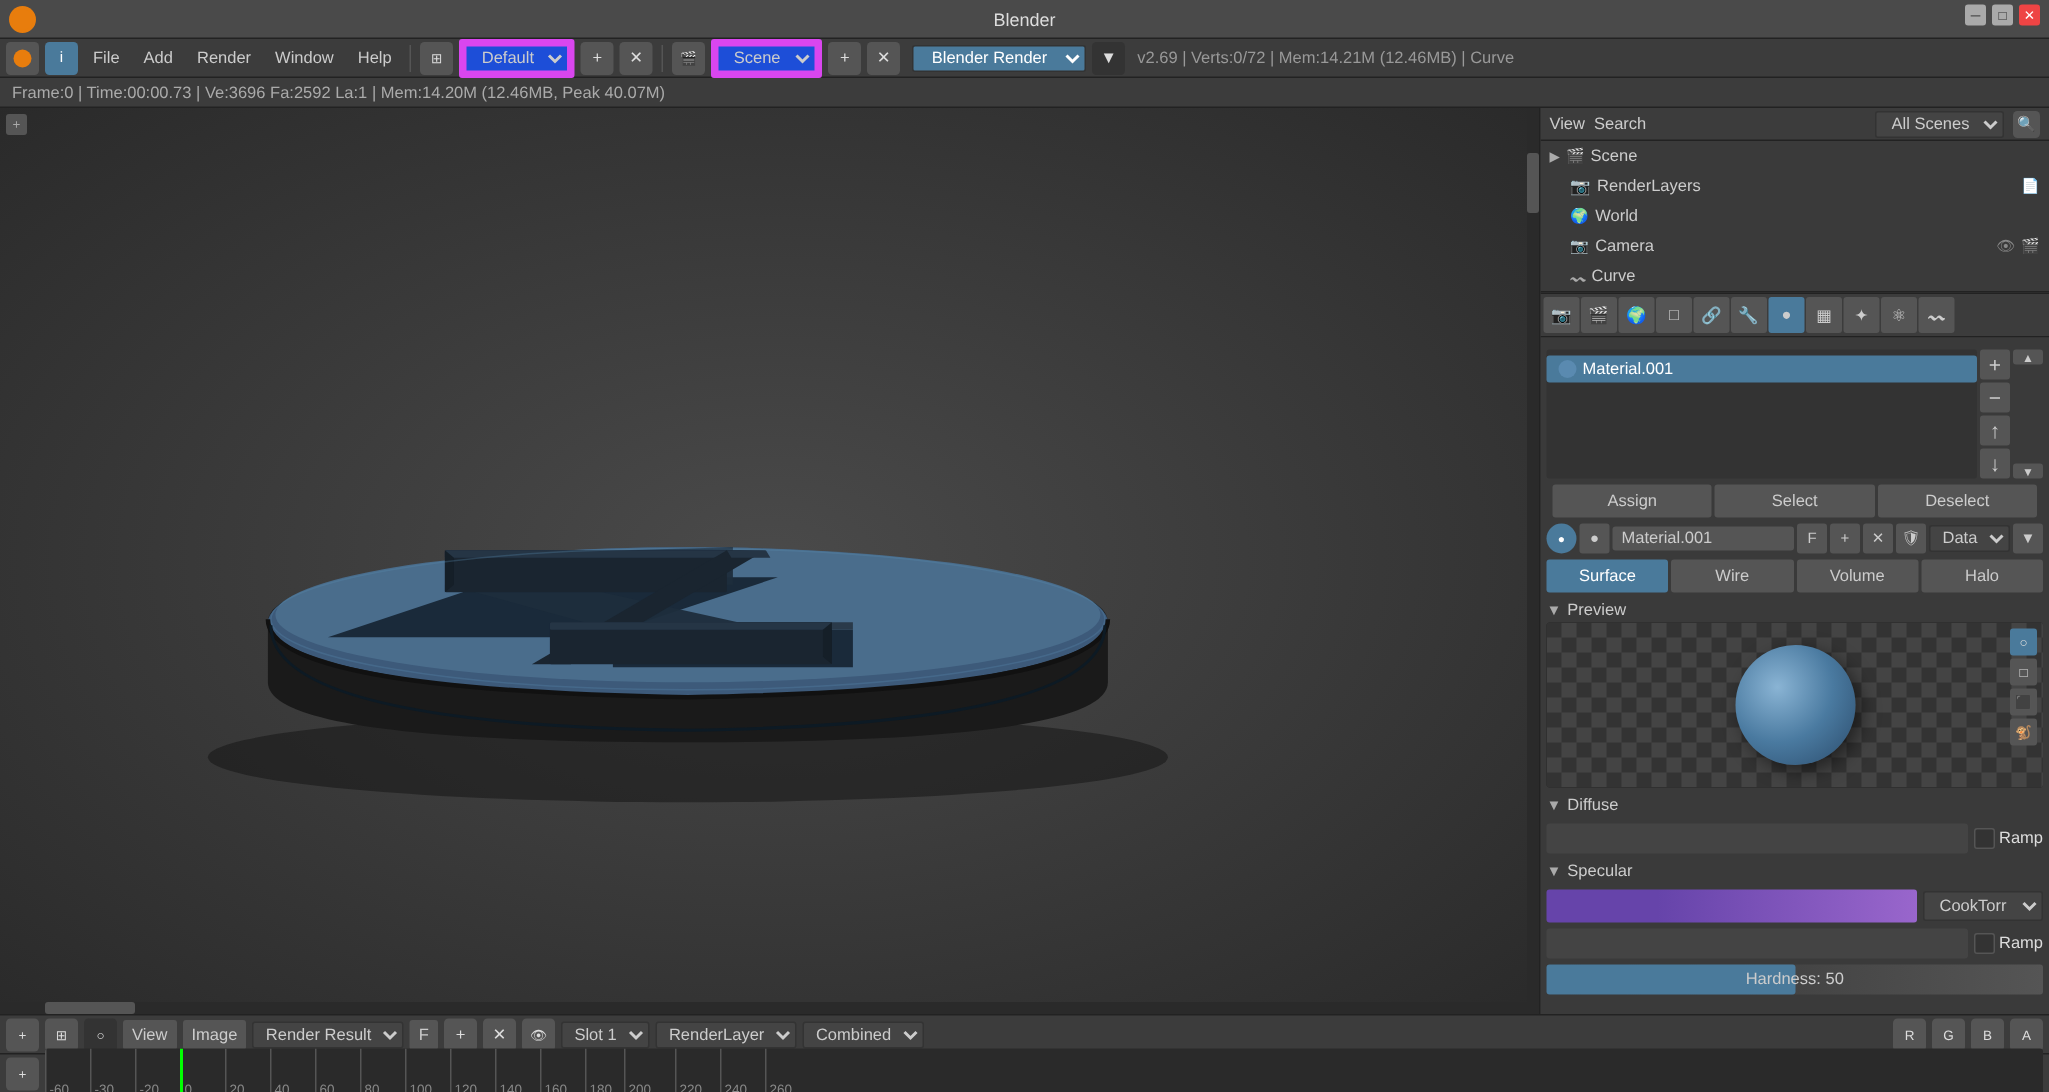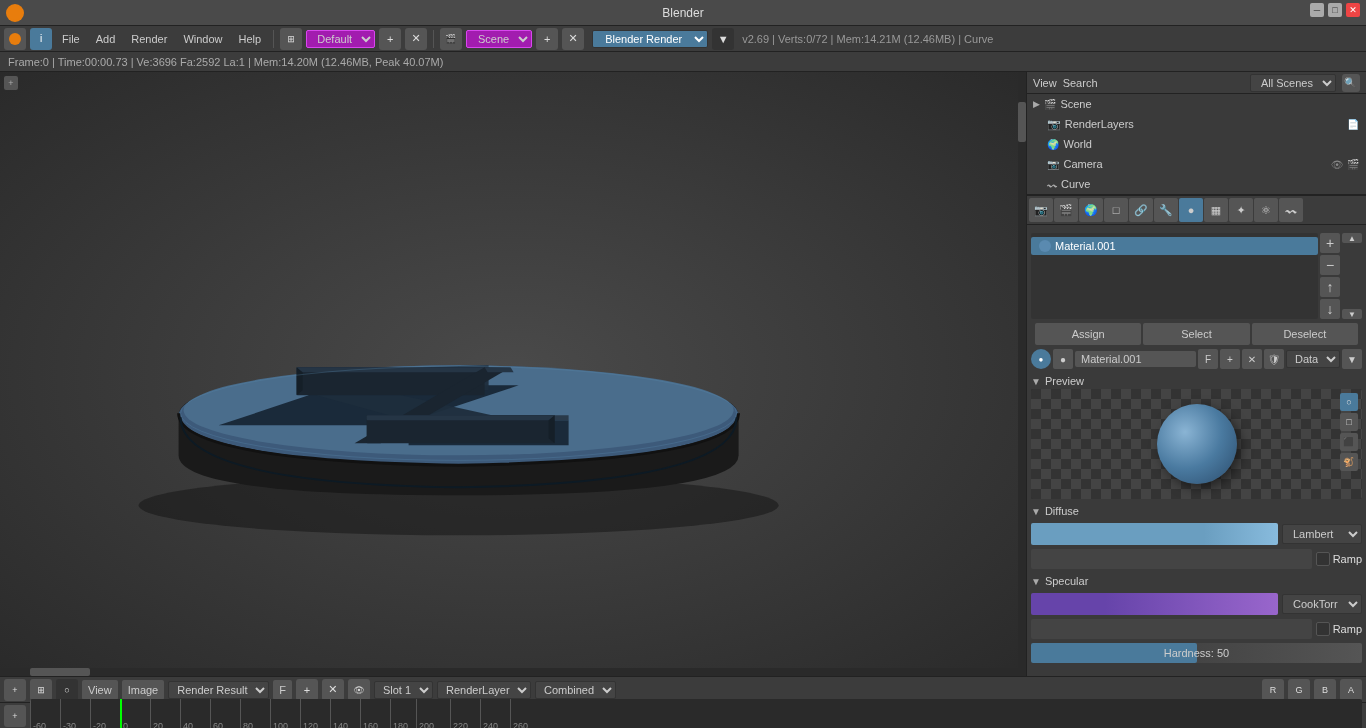--- a/index.html
+++ b/index.html
@@ -12,21 +12,21 @@
     #top-bar .win-btn { width: 14px; height: 14px; border-radius: 2px; border: none; cursor: pointer; font-size: 9px; display: flex; align-items: center; justify-content: center; }
     #top-bar .win-min { background: #aaa; color: #333; }
     #top-bar .win-max { background: #aaa; color: #333; }
     #top-bar .win-close { background: #e44; color: #fff; }
     #top-bar .blender-logo { position: absolute; left: 6px; width: 18px; height: 18px; background: #e87d0d; border-radius: 50%; display: flex; align-items: center; justify-content: center; font-size: 10px; color: #fff; font-weight: bold; }
 
     
     #menu-bar { height: 26px; background: #3c3c3c; display: flex; align-items: center; gap: 4px; padding: 0 4px; border-bottom: 1px solid #222; }
     .menu-icon { width: 22px; height: 22px; background: #555; border-radius: 3px; display: flex; align-items: center; justify-content: center; cursor: pointer; }
     .menu-item { padding: 2px 6px; cursor: pointer; color: #ccc; font-size: 11px; }
-    .workspace-selector { background: #a21caf; border: 1px solid #d946ef; padding: 1px 6px; color: #ccc; border-radius: 2px; cursor: pointer; font-size: 11px; text-align: right; }
+    .workspace-selector { background: #1d4ed8; border: 5px solid #d946ef; padding: 1px 6px; color: #ccc; border-radius: 2px; cursor: pointer; font-size: 11px; }
     .menu-separator { width: 1px; height: 18px; background: #555; margin: 0 2px; }
     .engine-selector { background: #4a7a9b; border: 1px solid #333; padding: 1px 8px; color: #fff; border-radius: 2px; cursor: pointer; font-size: 11px; margin-left: 4px; }
     .version-info { color: #999; font-size: 11px; margin-left: 4px; }
 
     
     #info-bar { height: 20px; background: #3c3c3c; display: flex; align-items: center; padding: 0 8px; border-bottom: 1px solid #222; color: #aaa; font-size: 11px; }
 
     
     #main { display: flex; height: calc(728px - 26px - 26px - 20px - 26px - 26px); }
 
@@ -333,20 +333,26 @@
         <button class="mat-data-btn" data-name="material-f-btn">F</button>
         <button class="mat-data-btn" data-name="material-copy-btn">+</button>
         <button class="mat-data-btn" data-name="material-save-btn">✕</button>
         <button class="mat-data-btn" data-name="material-shield-btn">🛡</button>
         <select class="mat-data-select" data-name="data-dropdown">
           <option>Data</option>
         </select>
         <button class="mat-data-btn" data-name="data-menu-btn">▼</button>
       </div>
 
+      <div class="shader-tabs" data-name="shader-tabs">
+        <button class="shader-tab active" data-name="surface-tab">Surface</button>
+        <button class="shader-tab" data-name="wire-tab">Wire</button>
+        <button class="shader-tab" data-name="volume-tab">Volume</button>
+        <button class="shader-tab" data-name="halo-tab">Halo</button>
+      </div>
 
       <div class="preview-section" data-name="preview-section">
         <div class="section-header" data-name="preview-header">
           <span class="section-arrow" data-name="preview-arrow">▼</span>
           <span data-name="preview-label">Preview</span>
         </div>
         <div class="preview-area" data-name="preview-area">
 
           <svg width="100%" height="110" style="position:absolute;top:0;left:0;" data-name="checker-pattern">
             <defs>
@@ -367,26 +373,20 @@
             <div class="preview-side-icon" data-name="preview-monkey-icon">🐒</div>
           </div>
         </div>
       </div>
 
       <div class="diffuse-section" data-name="diffuse-section">
         <div class="section-header" data-name="diffuse-header">
           <span class="section-arrow" data-name="diffuse-arrow">▼</span>
           <span data-name="diffuse-label">Diffuse</span>
         </div>
-        <div class="color-row" data-name="diffuse-color-row">
-          <div class="color-swatch diffuse-swatch" data-name="diffuse-color-swatch"></div>
-          <select class="shader-selector" data-name="diffuse-shader-selector">
-            <option>Lambert</option>
-          </select>
-        </div>
         <div class="intensity-row" data-name="diffuse-intensity-row">
           <input class="intensity-field" data-name="diffuse-intensity-field" readonly="" style="">
           <div class="ramp-check" data-name="diffuse-ramp-check">
             <div class="checkbox" data-name="diffuse-ramp-checkbox"></div>
             <span data-name="diffuse-ramp-label">Ramp</span>
           </div>
         </div>
       </div>
 
       <div class="diffuse-section" data-name="specular-section">

